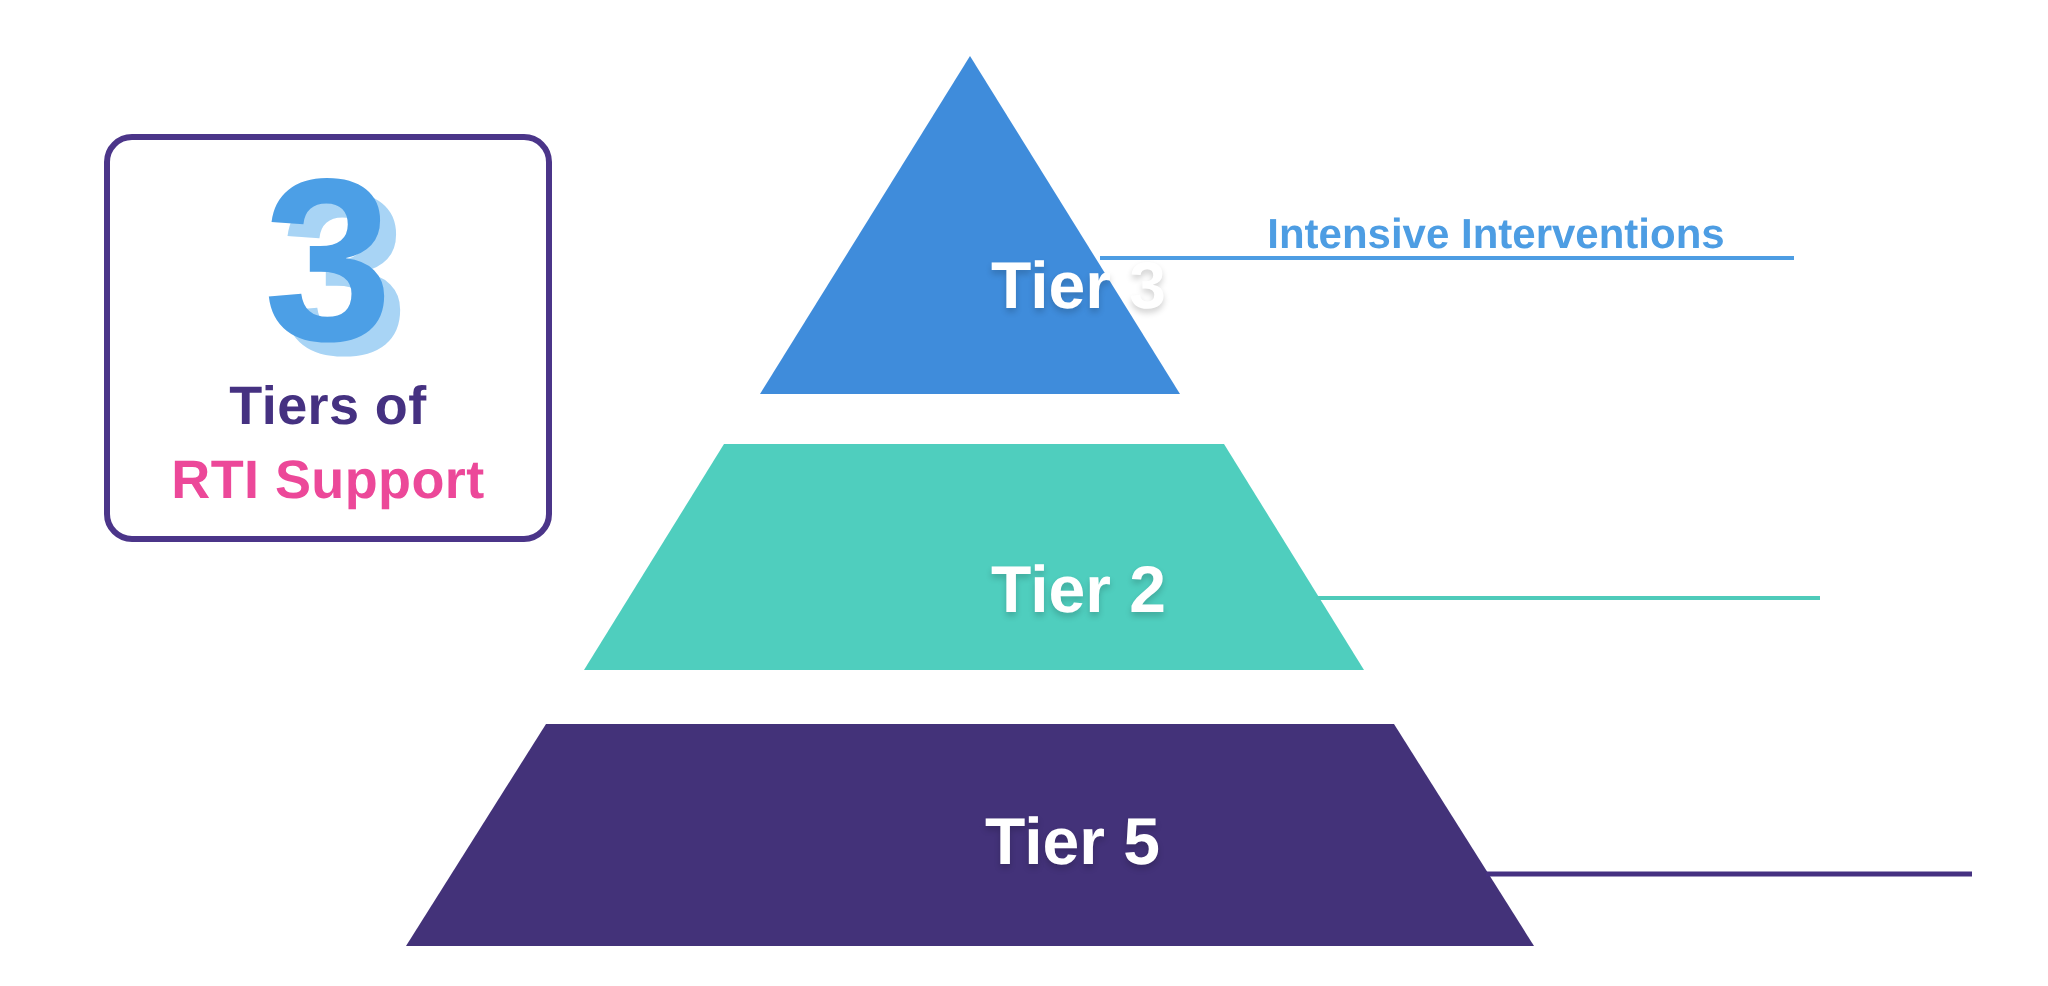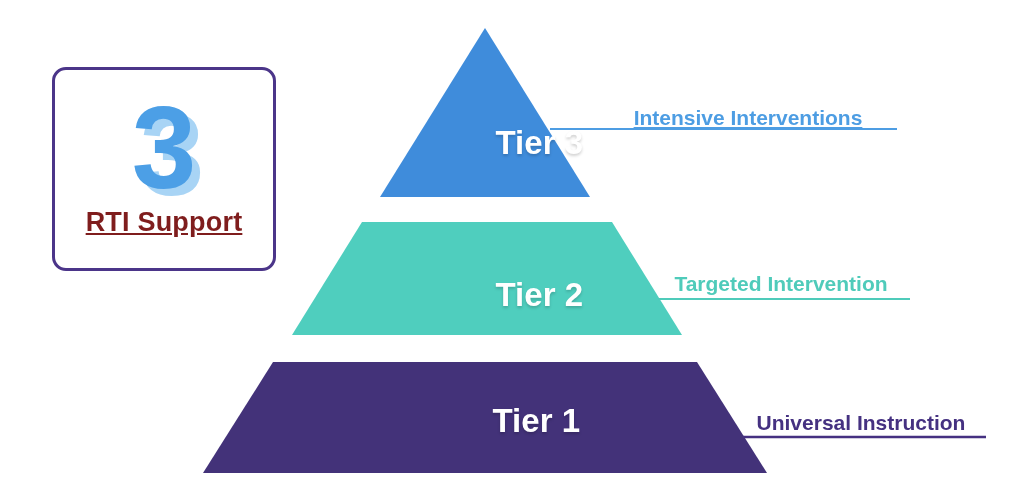--- a/index.html
+++ b/index.html
@@ -62,21 +62,21 @@
   .tier-label.t1 { left: 380px; top: 402px; }
 
   
   .desc {
     position: absolute;
     font-weight: bold;
     font-size: 21px;
     line-height: 29px;
     text-align: center;
   }
-  .desc.d3 { left: 568px; top: 103px; width: 360px; text-decoration: underline; }
+  .desc.d3 { left: 568px; top: 103px; width: 360px; }
   .desc.d2 { left: 631px; top: 269px; width: 300px; }
   .desc.d1 { left: 711px; top: 408px; width: 300px; }
   .desc span { display: block; }
 
   
   .logo {
     position: absolute;
     left: 20px; top: 434px;
     display: flex;
     align-items: flex-end;
@@ -90,41 +90,36 @@
     letter-spacing: -1px;
   }
 </style>
 </head>
 <body>
 
 <div class="canvas">
 
   <div class="badge" style="border-color: rgb(75, 53, 137);">
     <div class="badge-number" style="color: rgb(76, 159, 230);">3</div>
-    <div class="badge-title" style="color: #7f1d1d; text-decoration: underline;">RTI Support</div>
+    <div class="badge-title" style="color: rgb(69, 49, 129);">Tiers of</div>
+    <div class="badge-title" style="color: #ec4899;">RTI Support</div>
   </div>
 
   <svg class="pyramid-svg" viewBox="0 0 1024 493" xmlns="http://www.w3.org/2000/svg">
     <polygon points="485,28 590,197 380,197" fill="#3F8CDB"></polygon>
     <polygon points="362,222 612,222 682,335 292,335" fill="#4FCEBE"></polygon>
     <polygon points="273,362 697,362 767,473 203,473" fill="#433279"></polygon>
 
     <line x1="550" y1="129" x2="897" y2="129" stroke-width="2" stroke="#4D9DE3"></line>
     <line x1="658" y1="299" x2="910" y2="299" stroke-width="2" stroke="#4FCBBA"></line>
     <line x1="743" y1="437" x2="986" y2="437" stroke-width="2.5" stroke="#453181"></line>
   </svg>
 
   <div class="tier-label t3">Tier 3</div>
   <div class="tier-label t2">Tier 2</div>
-  <div class="tier-label t1">Tier 1</div>
+  <div class="tier-label t1">Tier 5</div>
 
   <div class="desc d3" style="color: rgb(77, 157, 227);">
     <span>Intensive Interventions</span>
-  </div>
-  <div class="desc d2" style="color: rgb(79, 203, 186);">
-    <span>Targeted Intervention</span>
-  </div>
-  <div class="desc d1" style="color: rgb(69, 49, 129);">
-    <span>Universal Instruction</span>
   </div>
 
 
 </div>
 
 </body></html>

